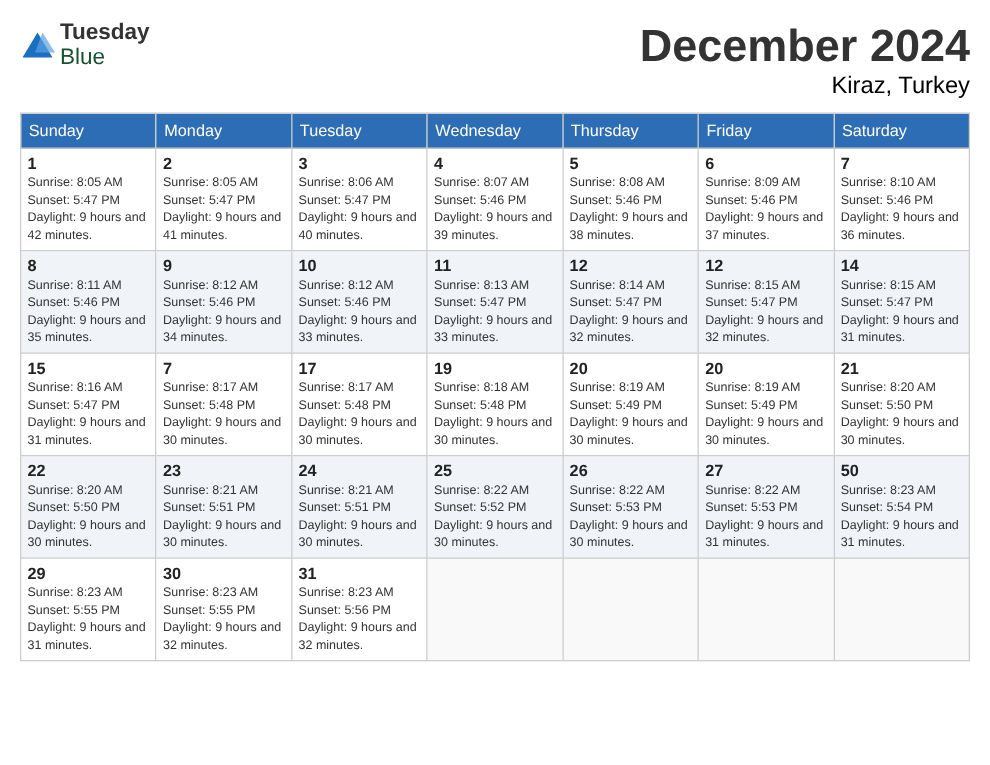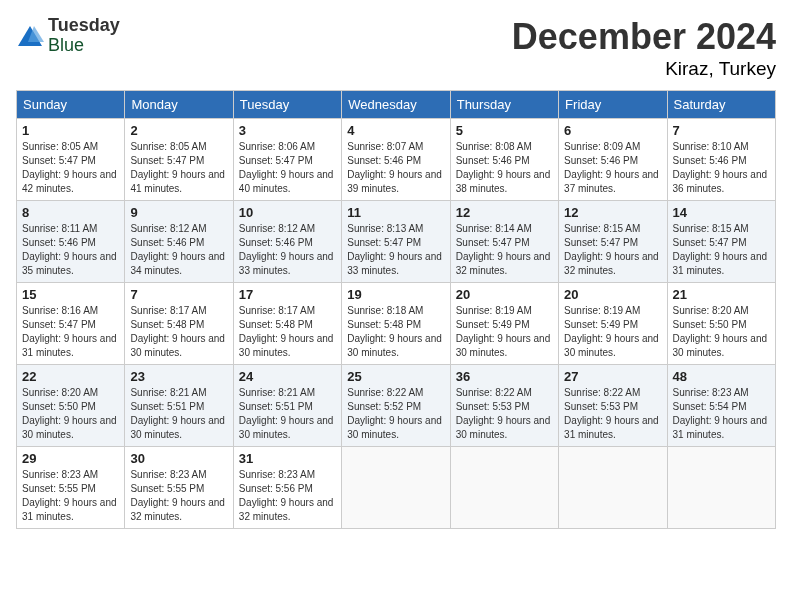--- a/index.html
+++ b/index.html
@@ -229,29 +229,29 @@
         </td>
         <td>
           <span class="day-num">24</span>
           <div class="day-info">Sunrise: 8:21 AM<br>Sunset: 5:51 PM<br>Daylight: 9 hours and 30 minutes.</div>
         </td>
         <td>
           <span class="day-num">25</span>
           <div class="day-info">Sunrise: 8:22 AM<br>Sunset: 5:52 PM<br>Daylight: 9 hours and 30 minutes.</div>
         </td>
         <td>
-          <span class="day-num">36</span>
+          <span class="day-num">26</span>
           <div class="day-info">Sunrise: 8:22 AM<br>Sunset: 5:53 PM<br>Daylight: 9 hours and 30 minutes.</div>
         </td>
         <td>
           <span class="day-num">27</span>
           <div class="day-info">Sunrise: 8:22 AM<br>Sunset: 5:53 PM<br>Daylight: 9 hours and 31 minutes.</div>
         </td>
         <td>
-          <span class="day-num">48</span>
+          <span class="day-num">50</span>
           <div class="day-info">Sunrise: 8:23 AM<br>Sunset: 5:54 PM<br>Daylight: 9 hours and 31 minutes.</div>
         </td>
       </tr>
       <tr>
         <td>
           <span class="day-num">29</span>
           <div class="day-info">Sunrise: 8:23 AM<br>Sunset: 5:55 PM<br>Daylight: 9 hours and 31 minutes.</div>
         </td>
         <td>
           <span class="day-num">30</span>

